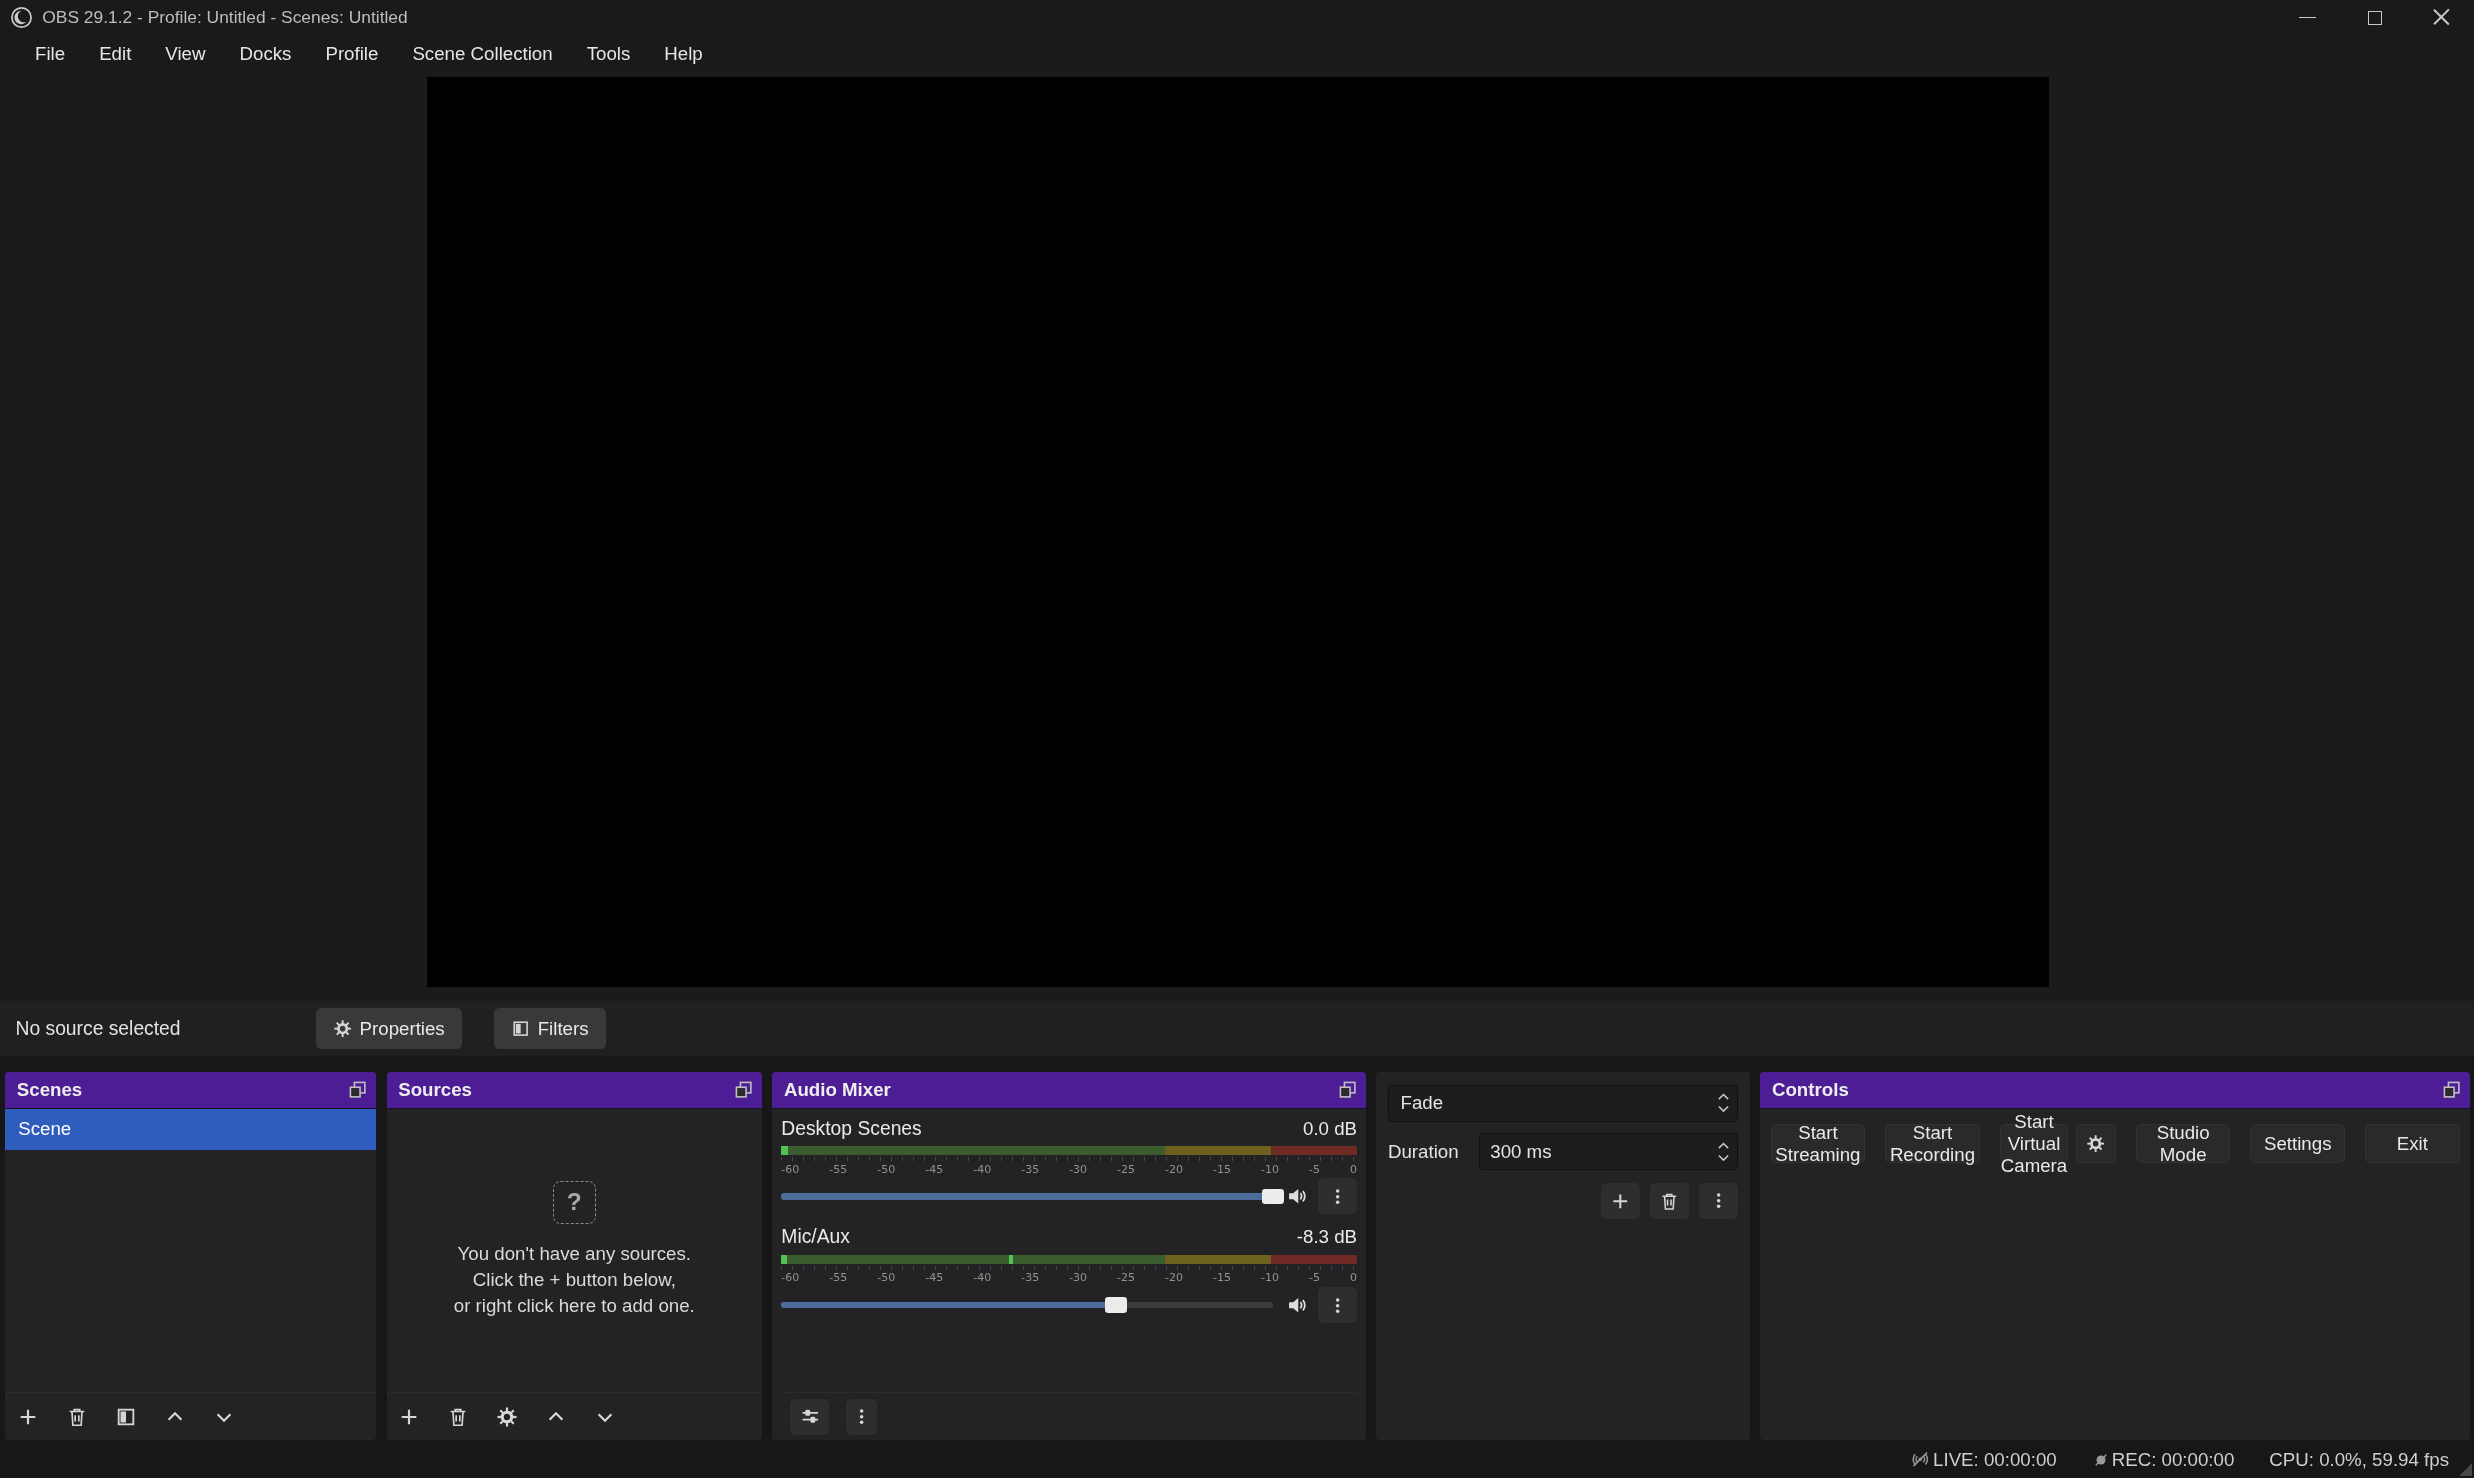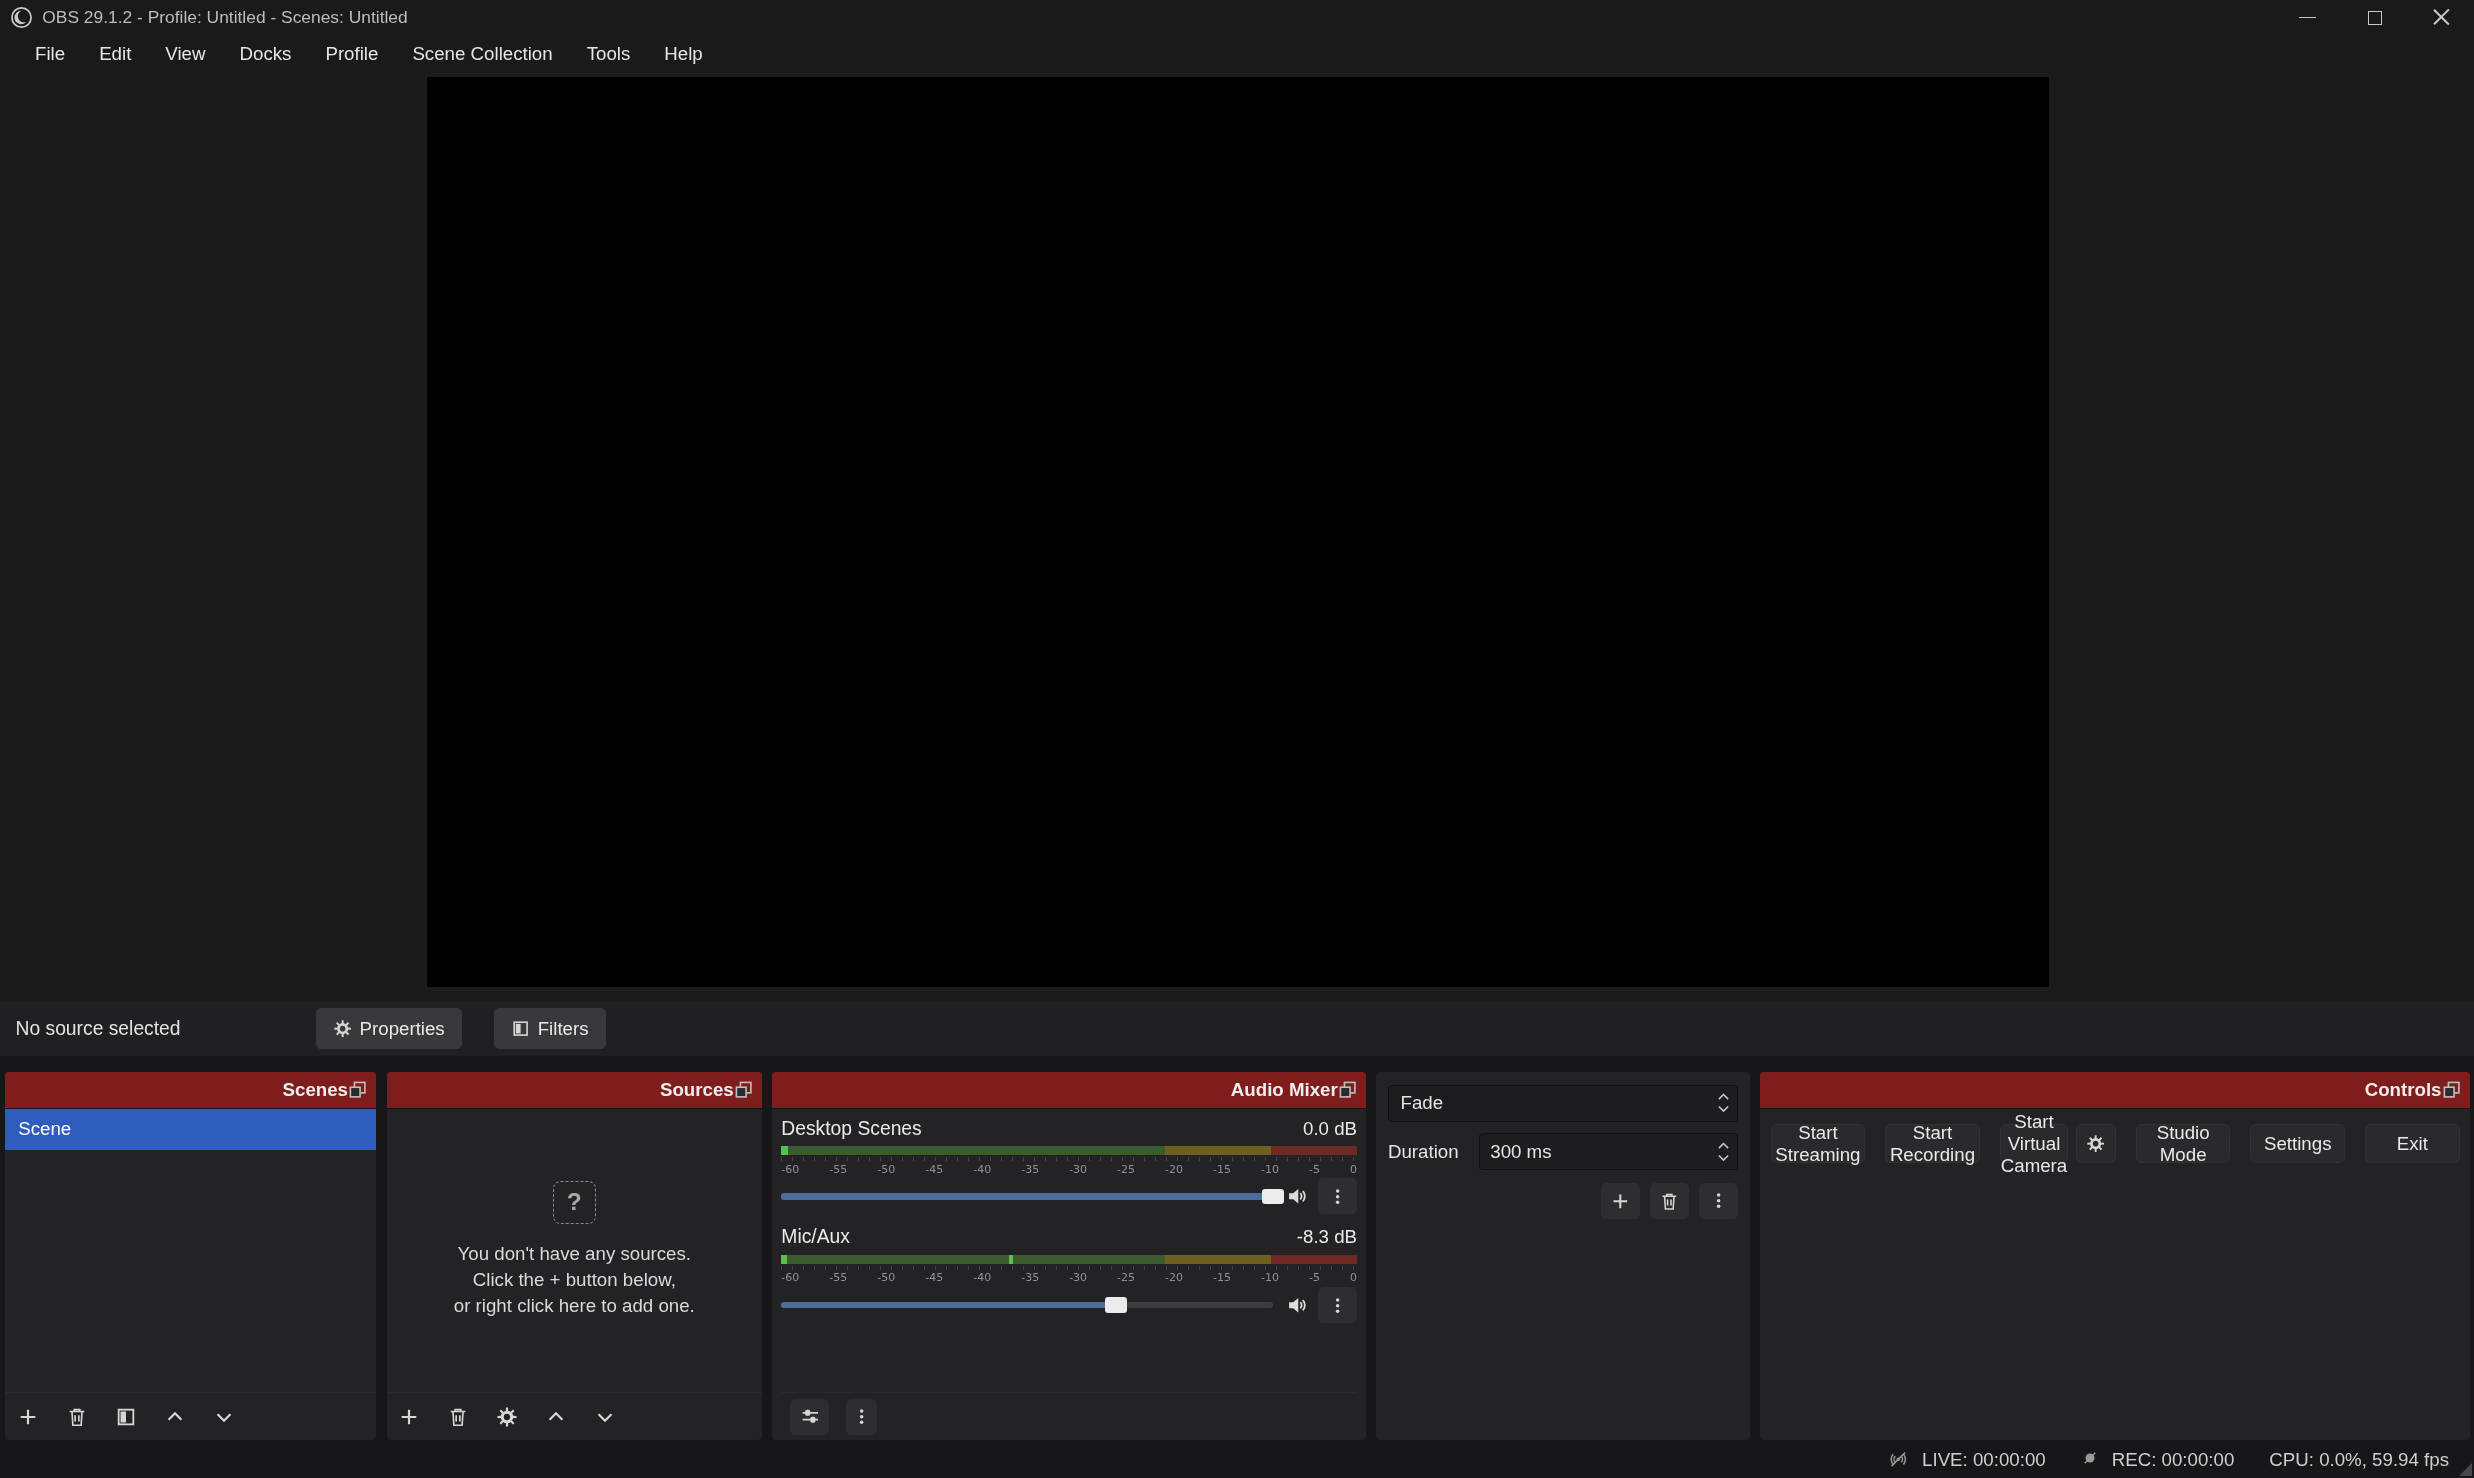--- a/index.html
+++ b/index.html
@@ -65,22 +65,22 @@
   
   .docks {
     flex:0 0 auto; height:384px; padding:15.5px 5.2px 0 5.2px;
     display:flex; gap:10.3px;
   }
   .dock {
     background:#232325; border-radius:3.9px; overflow:hidden;
     display:flex; flex-direction:column;
   }
   .dock-header {
-    height:37px; background:#7f1d1d; flex:0 0 auto;
-    display:flex; align-items:center; justify-content:flex-end;
+    height:37px; background:#4c1d95; flex:0 0 auto;
+    display:flex; align-items:center; justify-content:space-between;
     padding:0 9px 0 11.6px; border-bottom:0.6px solid #151517;
   }
   .dock-title { font-size:18.7px; font-weight:bold; color:#ededed; }
   .dock-body { flex:1 1 auto; display:flex; flex-direction:column; min-height:0; }
   .dock-toolbar {
     flex:0 0 auto; height:48px; display:flex; align-items:center;
     padding:0 11.6px; gap:27px; border-top:0.6px solid rgba(255,255,255,0.04);
   }
   .flat-icon-btn { background:none; border:none; display:flex; align-items:center; justify-content:center; padding:0; }
   .sq-btn {
@@ -173,21 +173,21 @@
     width:40px; height:39px; flex:0 0 auto; border-radius:5.2px;
     background:#2a2a2c; border:0.6px solid #323234;
     display:flex; align-items:center; justify-content:center;
   }
 
   
   .statusbar {
     height:39px; flex:0 0 auto; display:flex; align-items:center; justify-content:flex-end;
     gap:35px; padding:0 26px 0 18px; font-size:18.7px; color:#cfcfcf; background:#171719;
   }
-  .status-group { display:flex; align-items:flex-start; gap:13px; }
+  .status-group { display:flex; align-items:center; gap:2px; }
   .resize-grip {
     position:absolute; right:2.6px; bottom:2.6px; width:0; height:0;
     border-style:solid; border-width:0 0 13px 13px;
     border-color:transparent transparent #47474a transparent;
   }
 
   svg { display:block; }
 </style>
 </head>
 <body>

